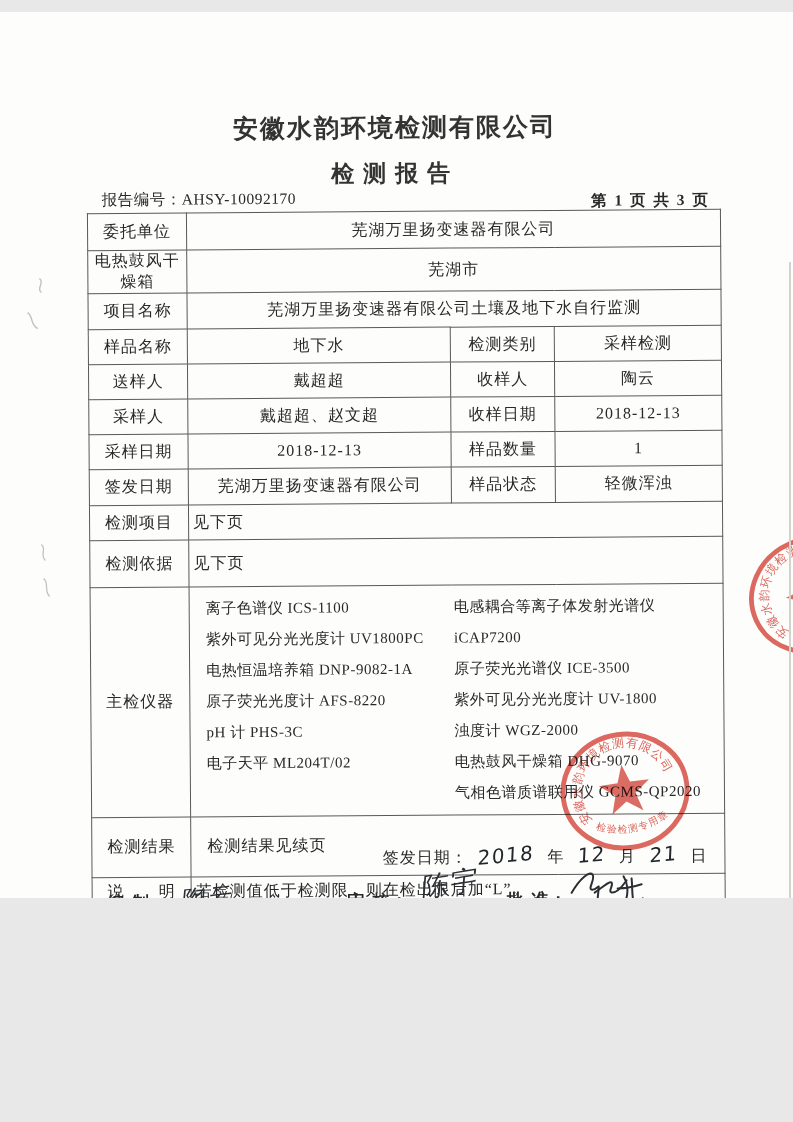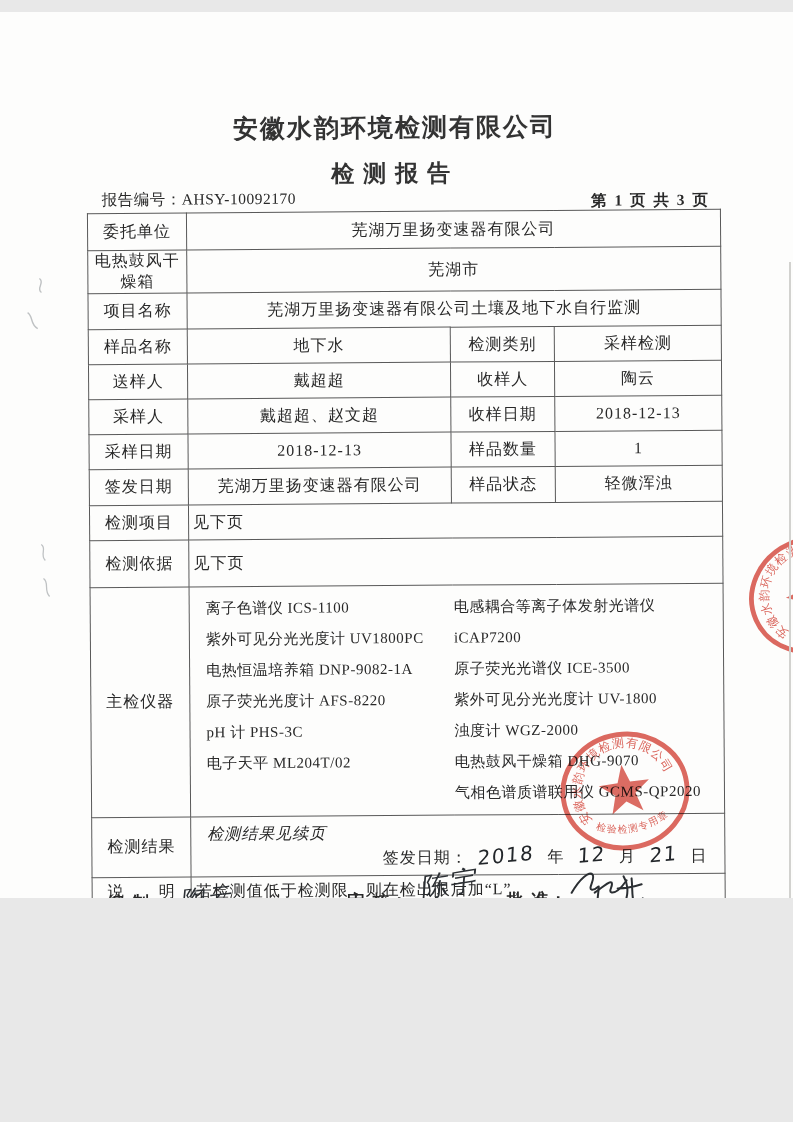--- a/index.html
+++ b/index.html
@@ -23,21 +23,21 @@
     table-layout:fixed;border:1.5px solid #4a4a4a;font-size:16px;}
   table.doc td{border:1px solid #595959;padding:0 4px;overflow:hidden;}
   td.lbl{text-align:center;letter-spacing:1px;}
   td.val{text-align:center;letter-spacing:1px;}
   td.val-left{text-align:left;padding-left:16px;letter-spacing:1px;}
   .instr-cell{vertical-align:middle;padding:6px 0 6px 16px !important;}
   .instr-wrap{display:flex;font-size:15px;line-height:31px;letter-spacing:.5px;}
   .instr-col-left{width:248px;flex:none;}
   .instr-col-right{flex:1;}
   .result-cell{position:relative;vertical-align:top;padding:0 !important;}
-  .result-text{position:absolute;left:16px;top:7px;letter-spacing:1px;font-style:italic;}
+  .result-text{position:absolute;left:16px;top:19px;letter-spacing:1px;}
   .sign-line{position:absolute;right:14px;bottom:6px;white-space:nowrap;letter-spacing:1px;}
   .hand{display:inline-block;font-family:"DejaVu Sans",sans-serif;font-size:20px;
     color:#22262a;transform:rotate(-5deg) skewX(-8deg);letter-spacing:1.5px;margin:0 5px;}
   .unit{margin:0 3px;}
 
   
   .footer-sign{position:absolute;left:0;top:862px;width:100%;height:60px;font-size:16.5px;}
   .sig-label{position:absolute;top:16px;letter-spacing:2px;font-weight:bold;}
   .sig-hand{font-family:"DejaVu Sans",sans-serif;color:#2b2f33;display:inline-block;}
   .sig-1{position:absolute;left:178px;top:6px;font-size:24px;transform:rotate(-6deg) skewX(-12deg);letter-spacing:3px;}

